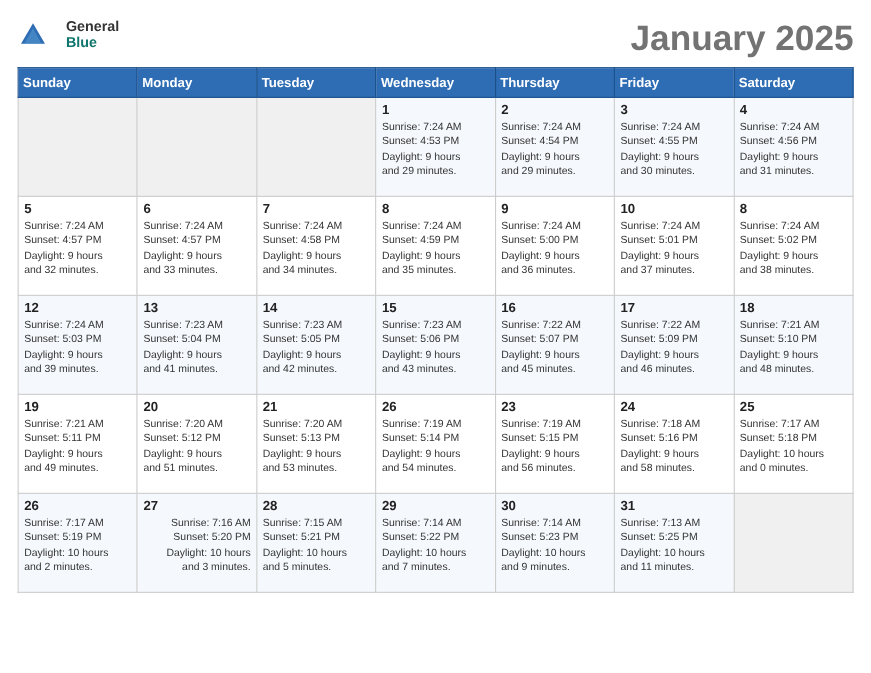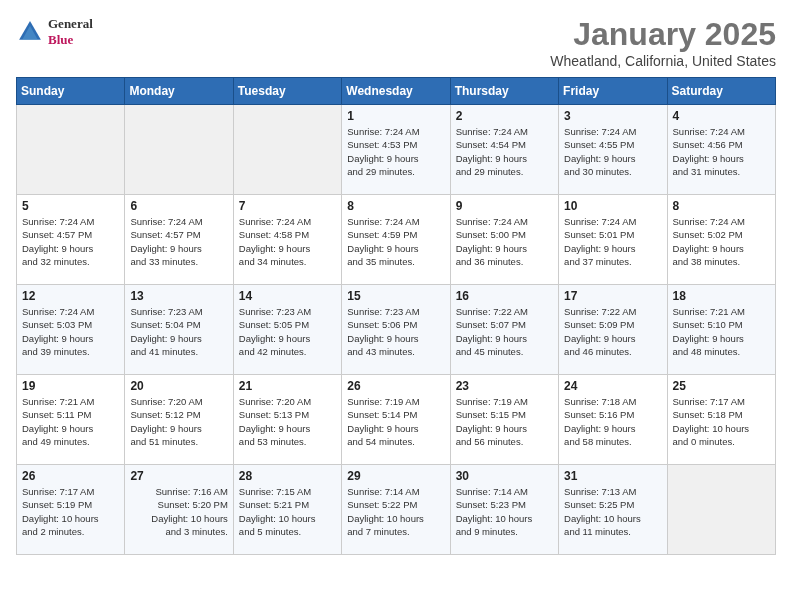--- a/index.html
+++ b/index.html
@@ -11,32 +11,31 @@
       padding: 16px;
     }
     .header {
       display: flex;
       justify-content: space-between;
       align-items: flex-start;
       margin-bottom: 8px;
     }
     .logo {
       display: flex;
-      align-items: center;
-      gap: 4px;
-      font-family: Liberation Serif, serif;
+      align-items: flex-end;
+      gap: 16px;
     }
     .logo-text {
       display: flex;
       flex-direction: column;
       font-size: 13px;
       font-weight: bold;
     }
     .logo-text .general { color: #333; }
-    .logo-text .blue { color: #be185d; }
+    .logo-text .blue { color: #0f766e; }
     .logo-icon {
       width: 28px;
       height: 28px;
     }
     .title-block {
       text-align: right;
     }
     .month-title {
       font-size: 32px;
       font-weight: bold;
@@ -100,21 +99,20 @@
       <polygon points="18,4 32,28 4,28" fill="#2e6db4"></polygon>
       <polygon points="18,10 28,28 8,28" fill="#5a9fd4" opacity="0.5"></polygon>
     </svg>
     <div class="logo-text">
       <span class="general">General</span>
       <span class="blue">Blue</span>
     </div>
   </div>
   <div class="title-block">
     <div class="month-title">January 2025</div>
-    <div class="location">Wheatland, California, United States</div>
   </div>
 </div>
 
 <table>
   <thead>
     <tr>
     <th>Sunday</th>
         <th>Monday</th>
         <th>Tuesday</th>
         <th>Wednesday</th>

